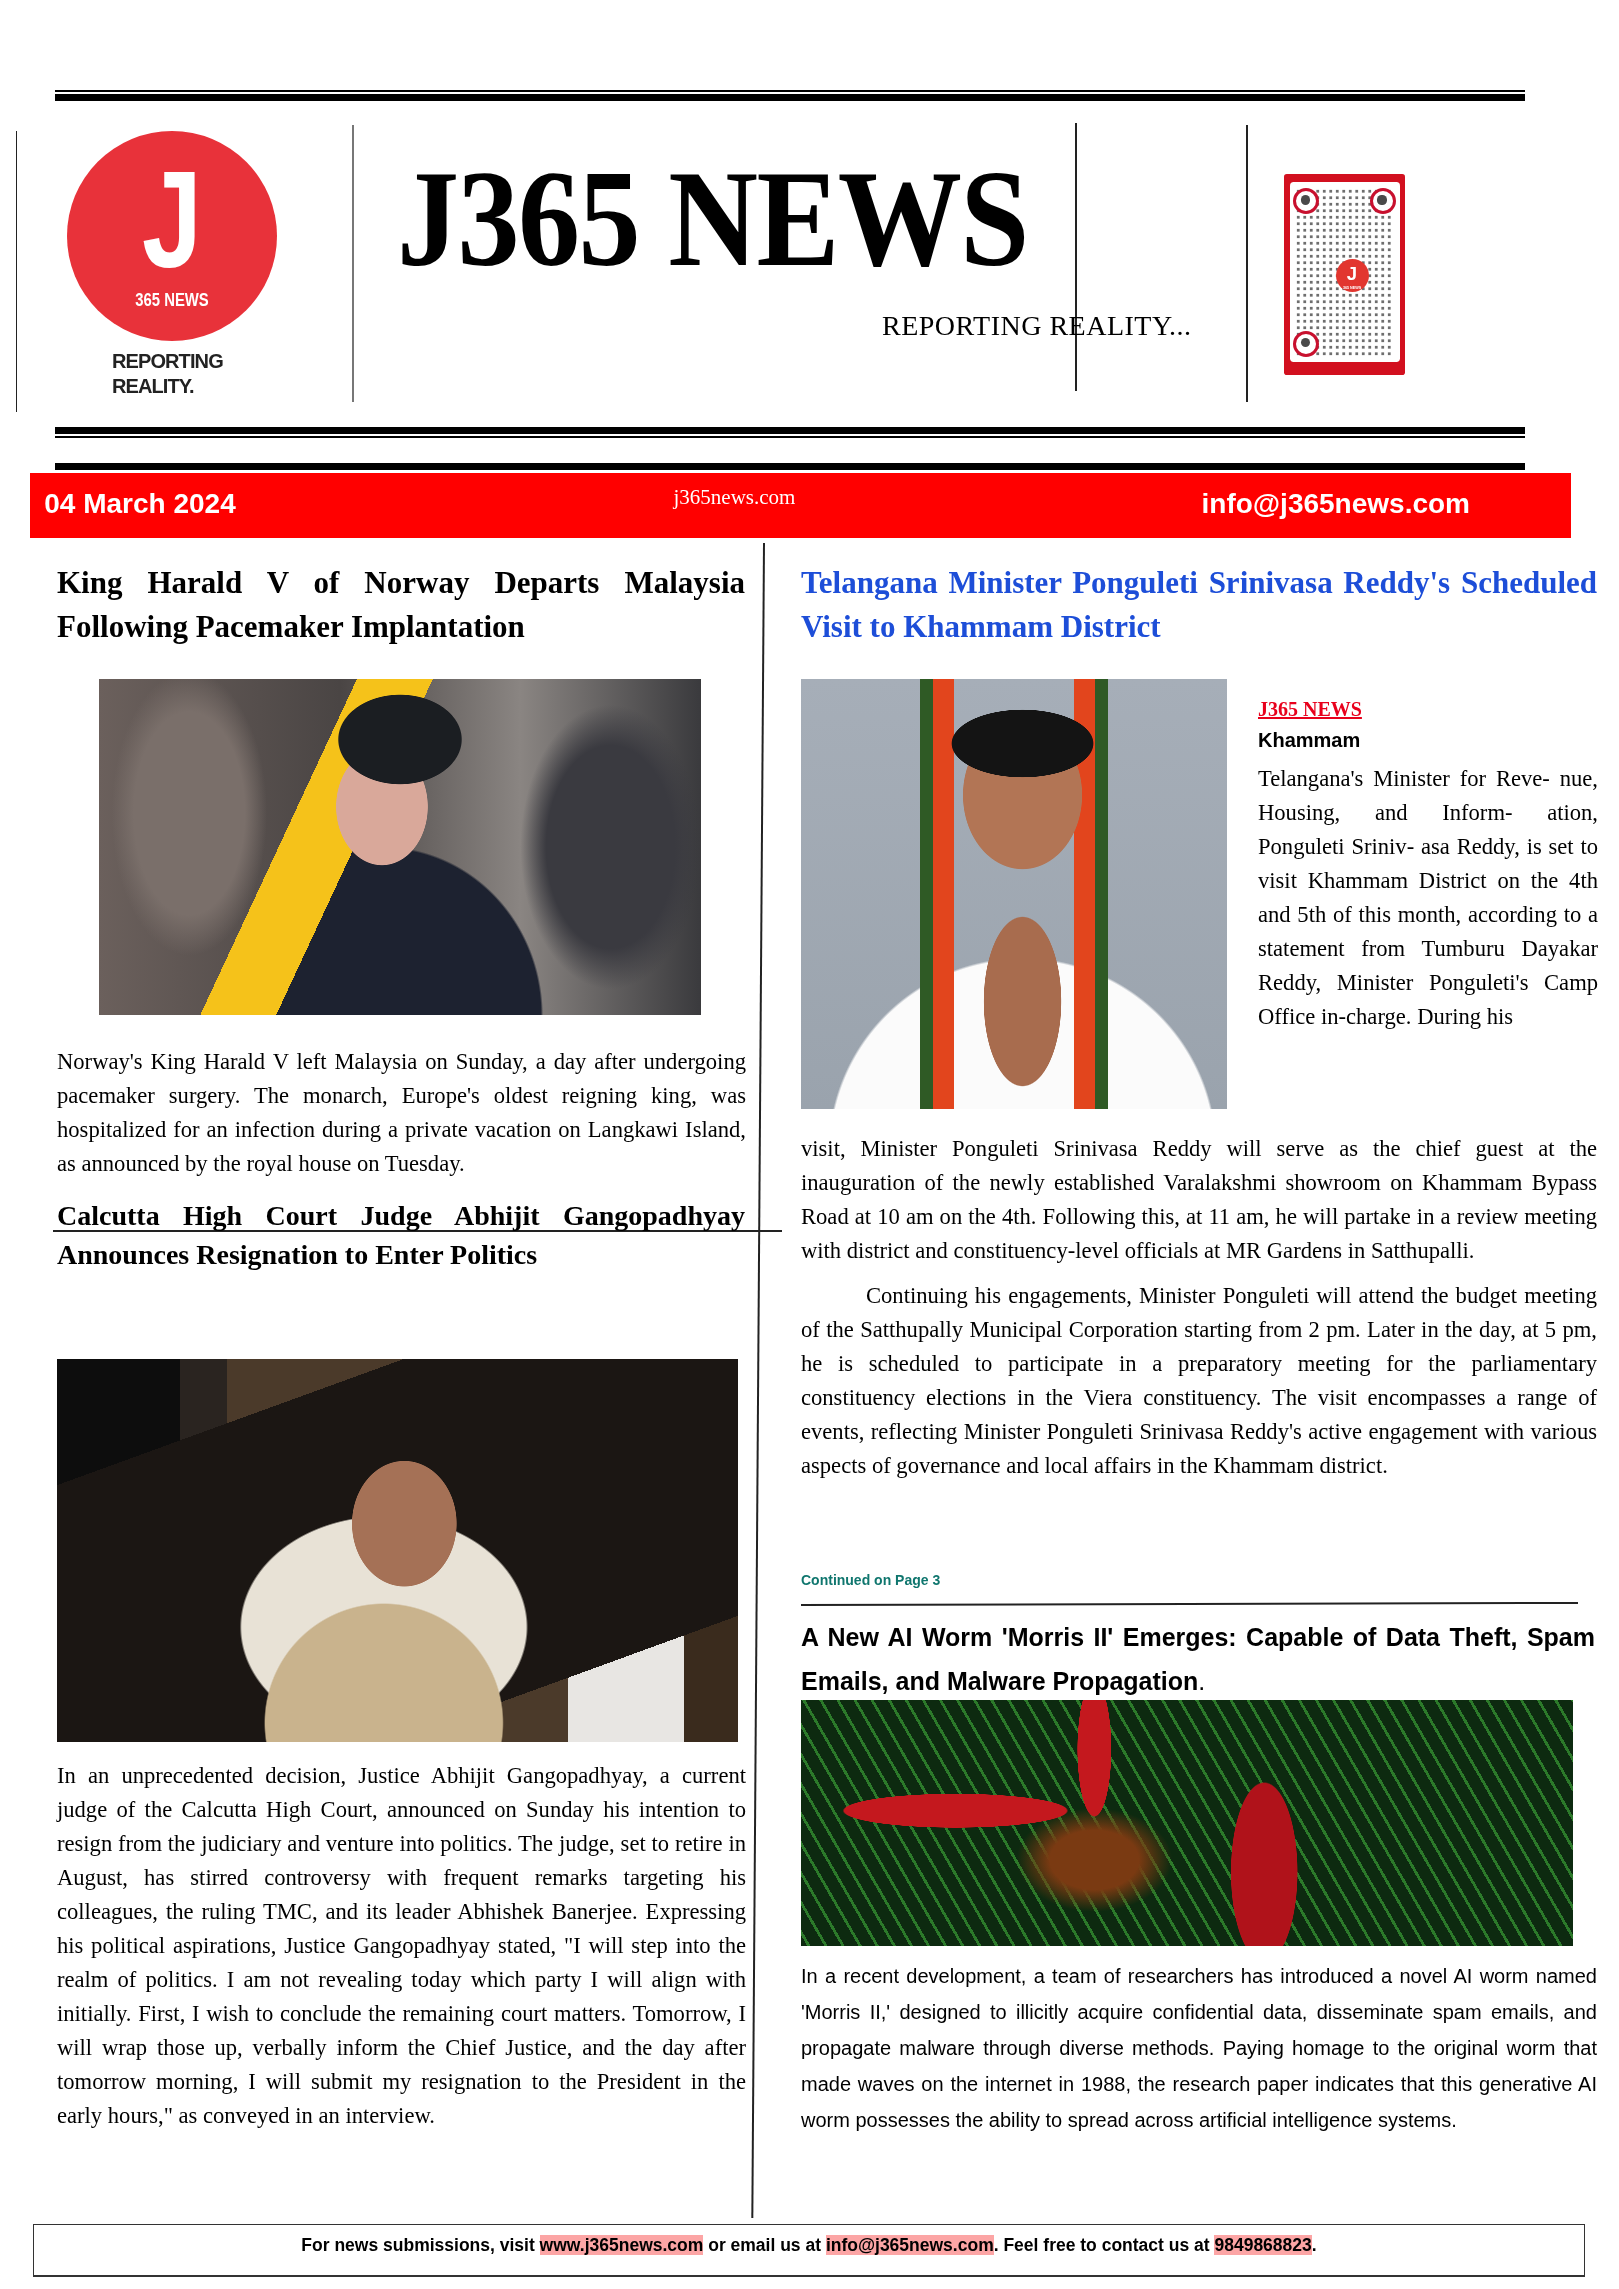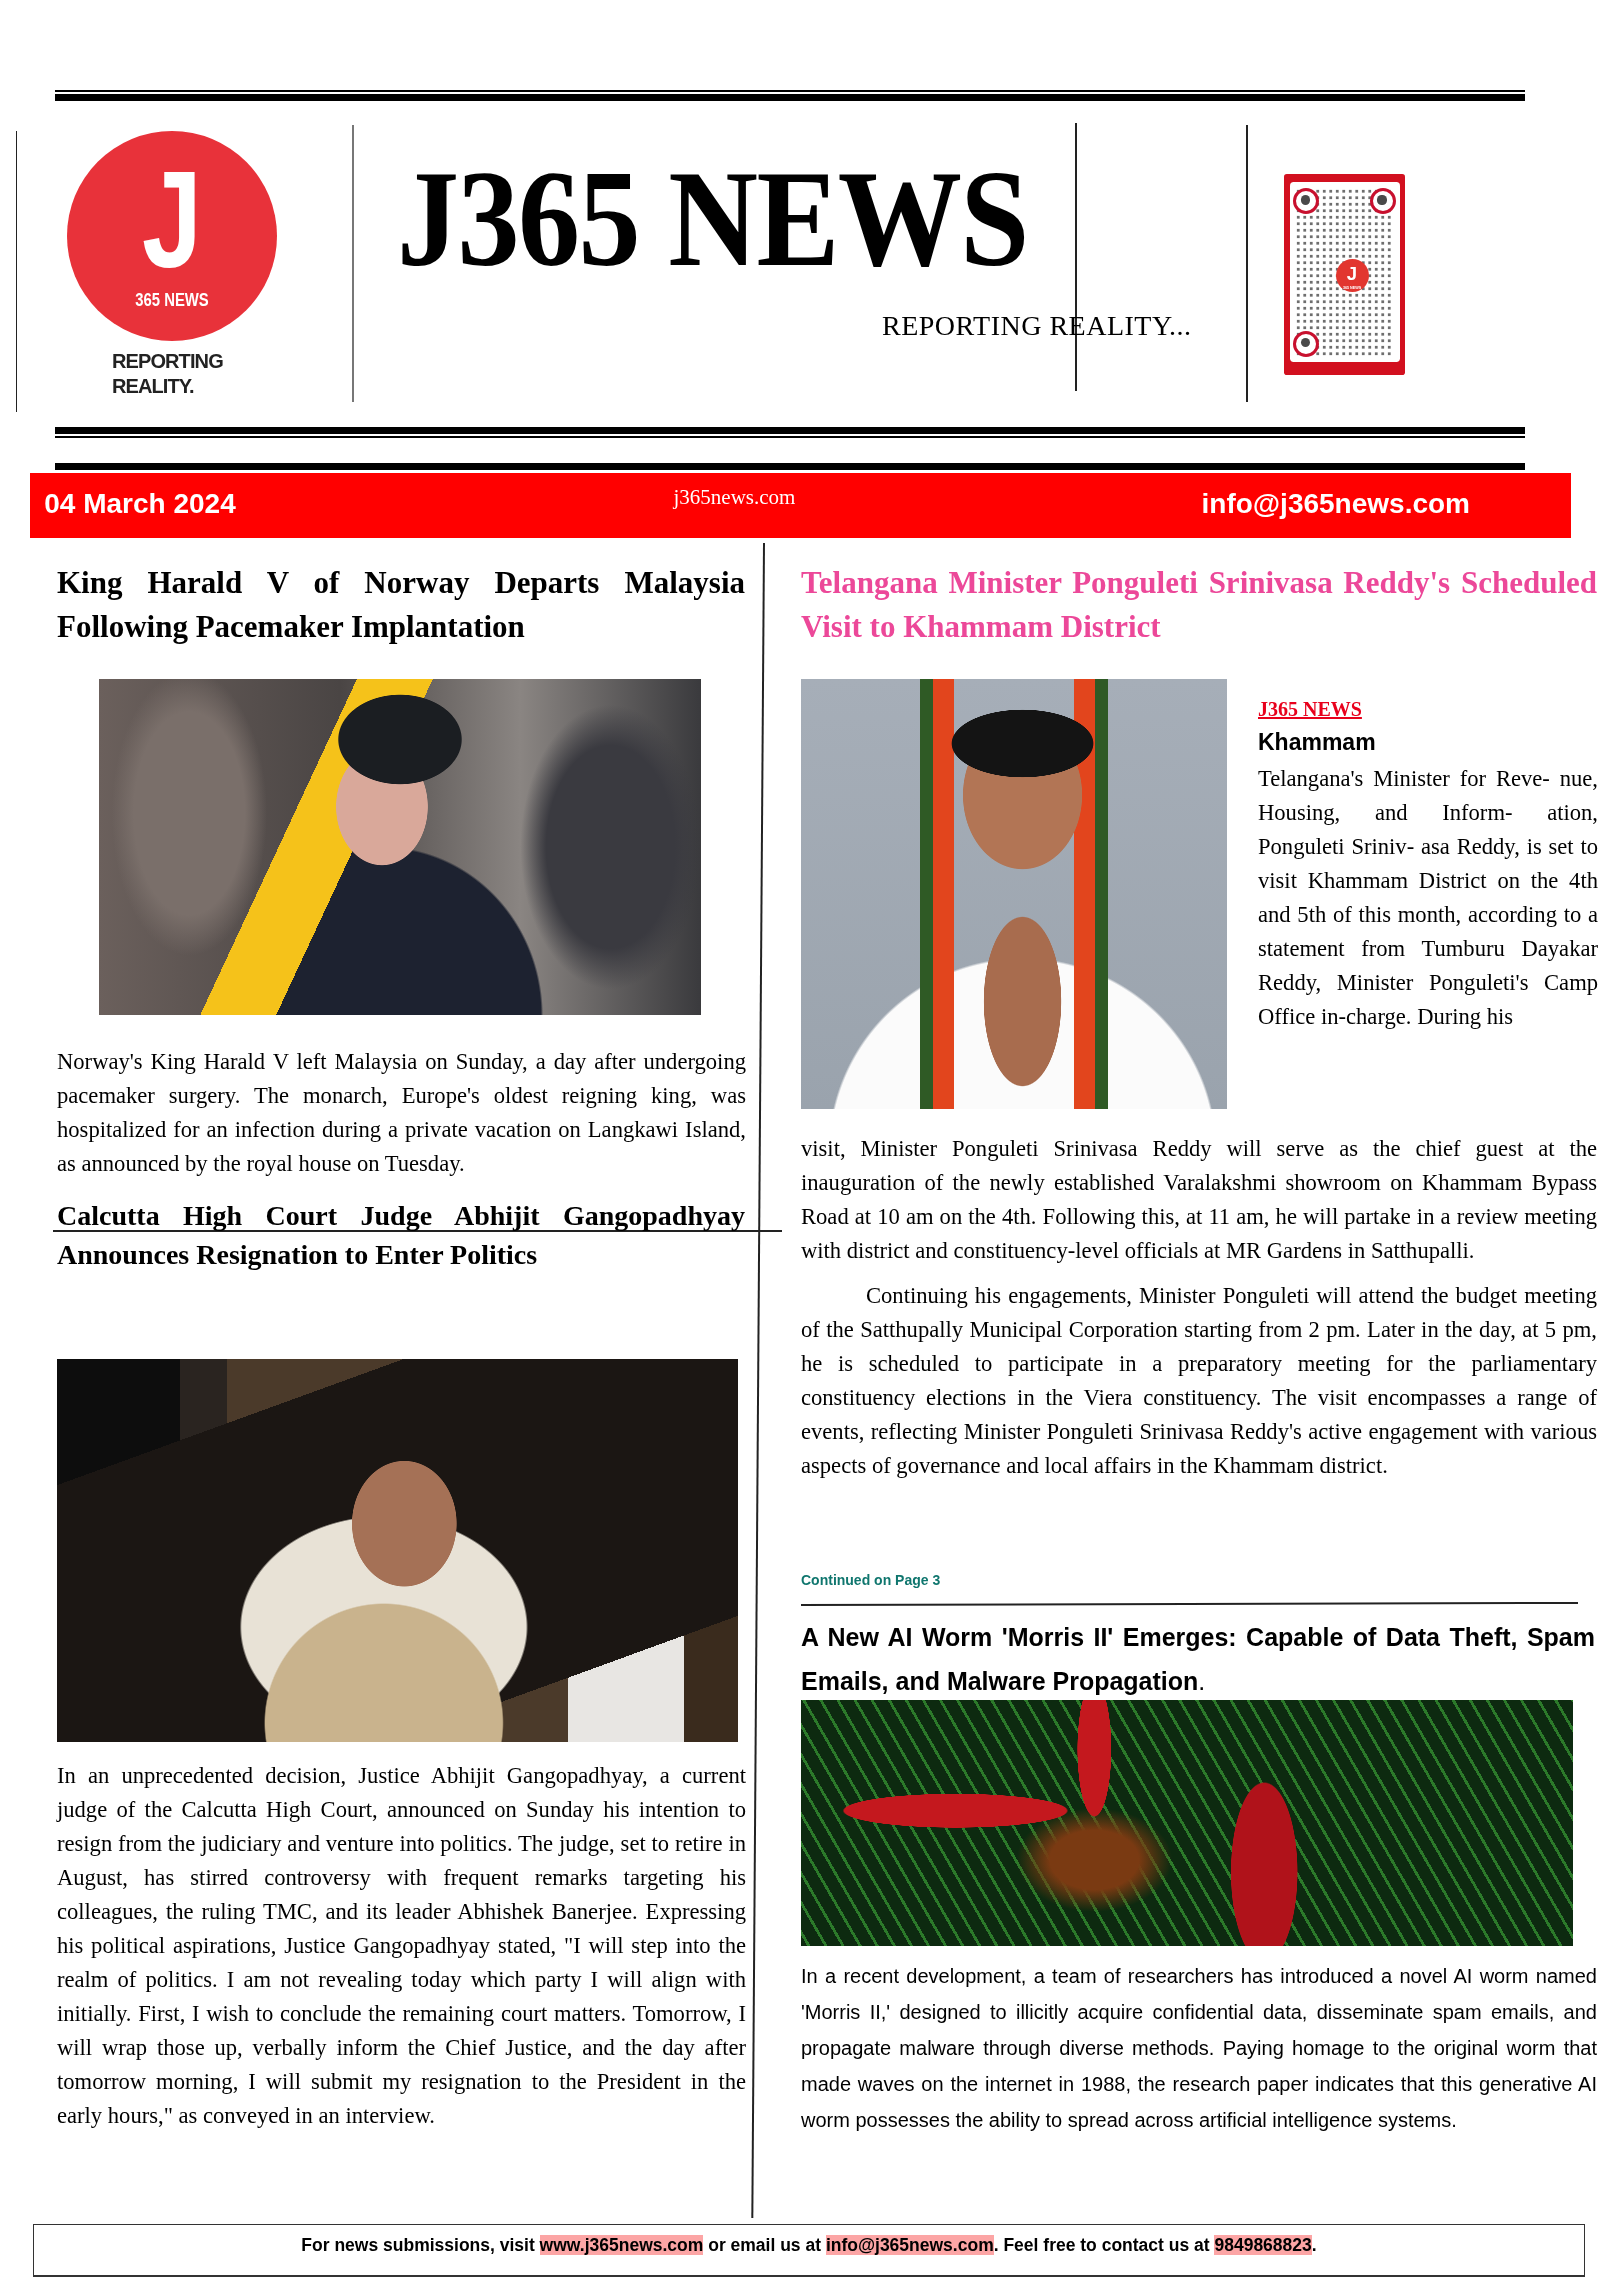--- a/index.html
+++ b/index.html
@@ -86,21 +86,21 @@
   .infobar span { position: absolute; top: 14.8px; font-size: 28px; }
   .infobar .date { left: 14.8px; font-weight: 700; }
   .infobar .site { left: 644px; font-family: "Liberation Serif", serif; font-size: 21px; top: 12px; }
   .infobar .mail { left: 1172px; font-weight: 700; }
 
   
   .headline {
     position: absolute; font-family: "Liberation Serif", serif; font-weight: 700;
     font-size: 31px; line-height: 44px; text-align: justify; text-align-last: left;
   }
-  .headline.red { color: #ec4899; }
+  .headline.red { color: #1d4ed8; }
   .headline.sans { font-family: "Liberation Sans", sans-serif; font-size: 25px; line-height: 44px; }
   .headline.sm { font-size: 28px; line-height: 39px; }
 
   .body-text {
     position: absolute; font-family: "Liberation Serif", serif; font-size: 22.6px;
     line-height: 34px; text-align: justify;
   }
   .body-text.sans { font-family: "Liberation Sans", sans-serif; font-size: 20px; line-height: 36px; }
   .body-text p.indent { text-indent: 65px; margin-top: 11px; }
 
@@ -147,21 +147,21 @@
       #0b2410;
   }
 
   .byline {
     position: absolute; left: 1258px; top: 698px;
     font-family: "Liberation Serif", serif; font-weight: 700; font-size: 20px;
     color: #e8001c; text-decoration: underline;
   }
   .dateline {
     position: absolute; left: 1258px; top: 729px;
-    font-family: "Liberation Sans", sans-serif; font-weight: 700; font-size: 23px;
+    font-family: "Liberation Sans", sans-serif; font-weight: 700; font-size: 20px;
   }
   .continued {
     position: absolute; left: 801px; top: 1572px;
     font-family: "Liberation Sans", sans-serif; font-weight: 700; font-size: 14px; color: #0f766e;
   }
 
   
   .footer-box {
     position: absolute; left: 33px; top: 2224px; width: 1552px; height: 53px;
     border: 1.8px solid #333; border-bottom-width: 2.8px;

